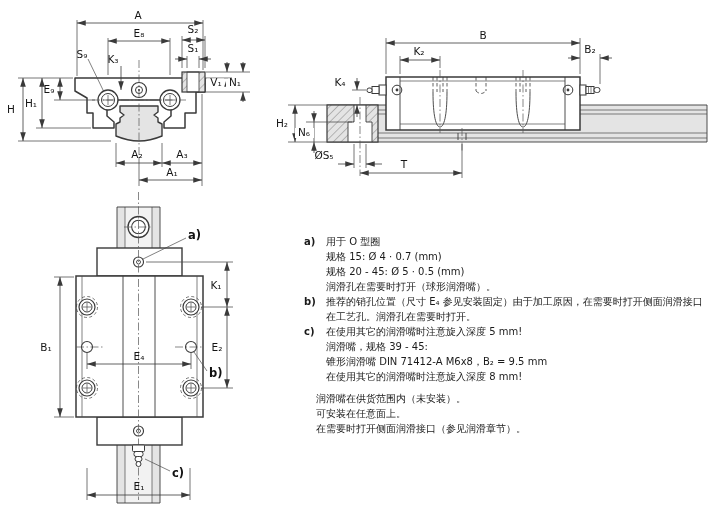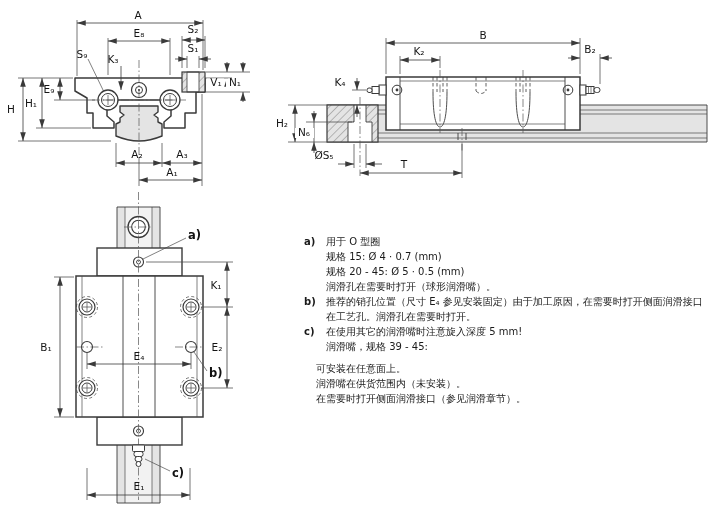--- a/index.html
+++ b/index.html
@@ -390,22 +390,24 @@
     <div class="nlines">
       <div>推荐的销孔位置（尺寸 E₄ 参见安装固定）由于加工原因，在需要时打开侧面润滑接口</div>
       <div>在工艺孔。润滑孔在需要时打开。</div>
     </div>
   </div>
   <div class="note">
     <span class="nmk">c)</span>
     <div class="nlines">
       <div>在使用其它的润滑嘴时注意旋入深度 5 mm!</div>
       <div>润滑嘴，规格 39 - 45:</div>
+      <div>锥形润滑嘴 DIN 71412-A M6x8，B₂ = 9.5 mm</div>
+      <div>在使用其它的润滑嘴时注意旋入深度 8 mm!</div>
     </div>
   </div>
   <div class="nfoot">
+    <div>润滑嘴在供货范围内（未安装）。</div>
     <div>可安装在任意面上。</div>
-    <div>润滑嘴在供货范围内（未安装）。</div>
     <div>在需要时打开侧面润滑接口（参见润滑章节）。</div>
   </div>
 </div>
 
 </div>
 
 </body></html>

